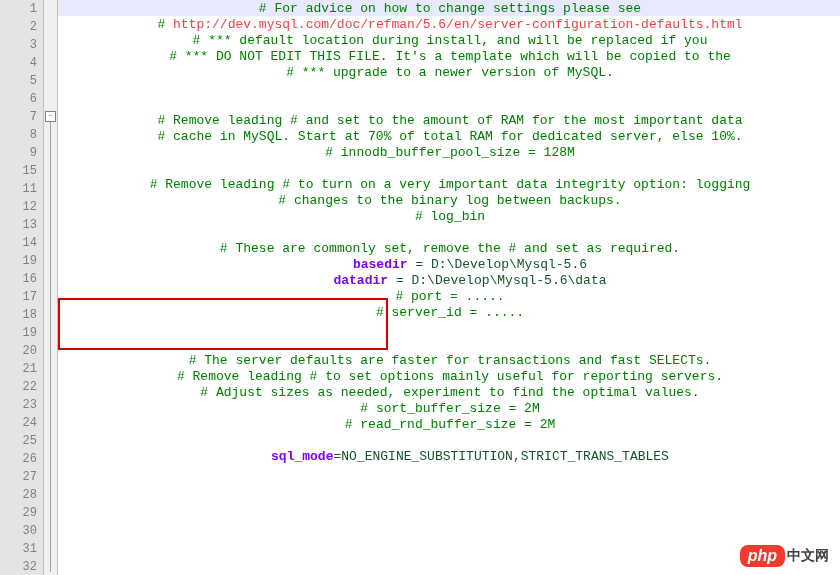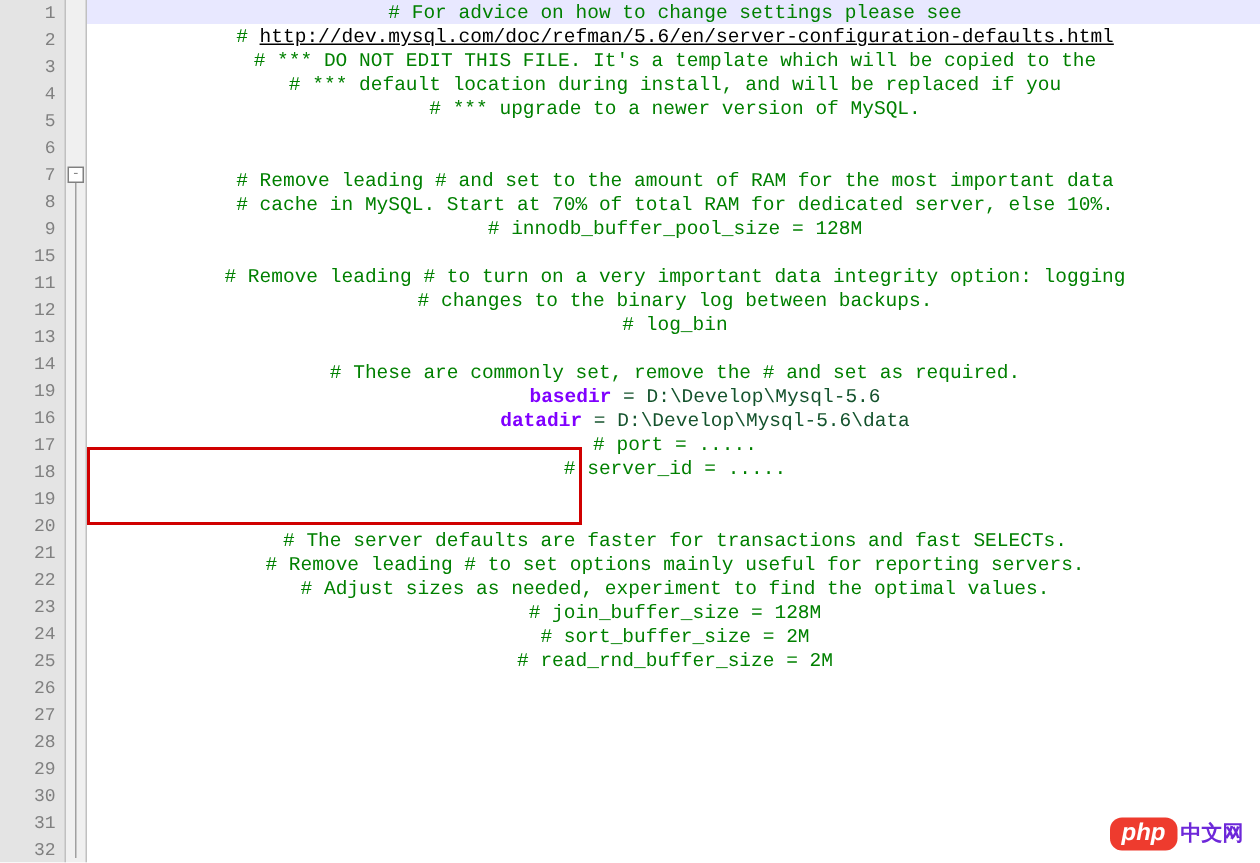--- a/index.html
+++ b/index.html
@@ -7,28 +7,28 @@
   .editor { display: flex; width: 100%; height: 100%; position: relative; }
   .gutter { width: 44px; background: #e4e4e4; border-right: 1px solid #c0c0c0; text-align: right; color: #808080; user-select: none; }
   .gutter .ln { height: 18px; line-height: 18px; padding-right: 6px; font-size: 12px; }
   .fold-col { width: 14px; background: #f0f0f0; border-right: 1px solid #c0c0c0; position: relative; }
   .fold-col .fold-box { position: absolute; left: 1px; width: 11px; height: 11px; border: 1px solid #808080; background: #fff; color: #808080; font-size: 9px; line-height: 8px; text-align: center; }
   .fold-col .fold-line { position: absolute; left: 6px; width: 1px; background: #a0a0a0; }
   .code { flex: 1; position: relative; background: #fff; }
   .code .line { height: 16px; line-height: 18px; white-space: pre; padding-left: 2px; text-align: center; }
   .code .line.active { background: #e8e8ff; }
   .c-comment { color: #008000; }
-  .c-link { color: #000000; text-decoration: underline; }
+  .c-link { color: #ef4444; }
   .c-keyword { color: #8000ff; font-weight: bold; padding-left: 40px; }
   .c-section { color: #8000ff; font-weight: bold; }
   .c-text { color: #14532d; }
   .highlight-box { position: absolute; border: 2px solid #d00000; pointer-events: none; }
   .watermark { position: absolute; right: 11px; bottom: 8px; display: flex; align-items: center; gap: 2px; }
   .watermark .badge { background: #ee3b2e; color: #fff; font-family: Arial, sans-serif; font-weight: bold; font-style: italic; font-size: 16px; padding: 2px 8px; border-radius: 8px; }
-  .watermark .txt { font-family: "Microsoft YaHei", Arial, sans-serif; font-size: 14px; color: #6d28d9; font-weight: bold; }
+  .watermark .txt { font-family: "Microsoft YaHei", Arial, sans-serif; font-size: 14px; color: #404040; font-weight: bold; }
 </style>
 </head>
 <body>
 
 <div class="editor">
   <div class="gutter" id="gutter">
       <div class="ln">1</div>
       <div class="ln">2</div>
       <div class="ln">3</div>
       <div class="ln">4</div>
@@ -62,22 +62,22 @@
       <div class="ln">32</div>
     </div>
   <div class="fold-col" id="foldcol">
       <div class="fold-box" style="top: 111px;">-</div>
       <div class="fold-line" style="top: 122px; height: 450px;"></div>
     </div>
   <div class="code" id="code">
 
   <div class="line active"><span class="c-comment"># For advice on how to change settings please see</span></div>
       <div class="line"><span class="c-comment"># </span><span class="c-link">http://dev.mysql.com/doc/refman/5.6/en/server-configuration-defaults.html</span></div>
+      <div class="line"><span class="c-comment"># *** default location during install, and will be replaced if you</span></div>
       <div class="line"><span class="c-comment"># *** DO NOT EDIT THIS FILE. It's a template which will be copied to the</span></div>
-      <div class="line"><span class="c-comment"># *** default location during install, and will be replaced if you</span></div>
       <div class="line"><span class="c-comment"># *** upgrade to a newer version of MySQL.</span></div>
       <div class="line"></div>
       <div class="line"></div>
       <div class="line"><span class="c-comment"># Remove leading # and set to the amount of RAM for the most important data</span></div>
       <div class="line"><span class="c-comment"># cache in MySQL. Start at 70% of total RAM for dedicated server, else 10%.</span></div>
       <div class="line"><span class="c-comment"># innodb_buffer_pool_size = 128M</span></div>
       <div class="line"></div>
       <div class="line"><span class="c-comment"># Remove leading # to turn on a very important data integrity option: logging</span></div>
       <div class="line"><span class="c-comment"># changes to the binary log between backups.</span></div>
       <div class="line"><span class="c-comment"># log_bin</span></div>
@@ -85,24 +85,24 @@
       <div class="line"><span class="c-comment"># These are commonly set, remove the # and set as required.</span></div>
       <div class="line"><span class="c-keyword">basedir </span><span class="c-text">= D:\Develop\Mysql-5.6</span></div>
       <div class="line"><span class="c-keyword">datadir </span><span class="c-text">= D:\Develop\Mysql-5.6\data</span></div>
       <div class="line"><span class="c-comment"># port = .....</span></div>
       <div class="line"><span class="c-comment"># server_id = .....</span></div>
       <div class="line"></div>
       <div class="line"></div>
       <div class="line"><span class="c-comment"># The server defaults are faster for transactions and fast SELECTs.</span></div>
       <div class="line"><span class="c-comment"># Remove leading # to set options mainly useful for reporting servers.</span></div>
       <div class="line"><span class="c-comment"># Adjust sizes as needed, experiment to find the optimal values.</span></div>
-      <div class="line"><span class="c-comment"># join_buffer_size = 128M</span></div>
       <div class="line"><span class="c-comment"># sort_buffer_size = 2M</span></div>
       <div class="line"><span class="c-comment"># read_rnd_buffer_size = 2M</span></div>
       <div class="line"></div>
+      <div class="line"><span class="c-keyword">sql_mode</span><span class="c-text">=NO_ENGINE_SUBSTITUTION,STRICT_TRANS_TABLES</span></div>
       <div class="line"></div>
       <div class="highlight-box" id="hl" style="top: 297.9px; height: 52px; left: 0px; width: 330px;"></div>
     </div>
   <div class="watermark">
     <span class="badge">php</span>
     <span class="txt">中文网</span>
   </div>
 </div>
 
 </body></html>

